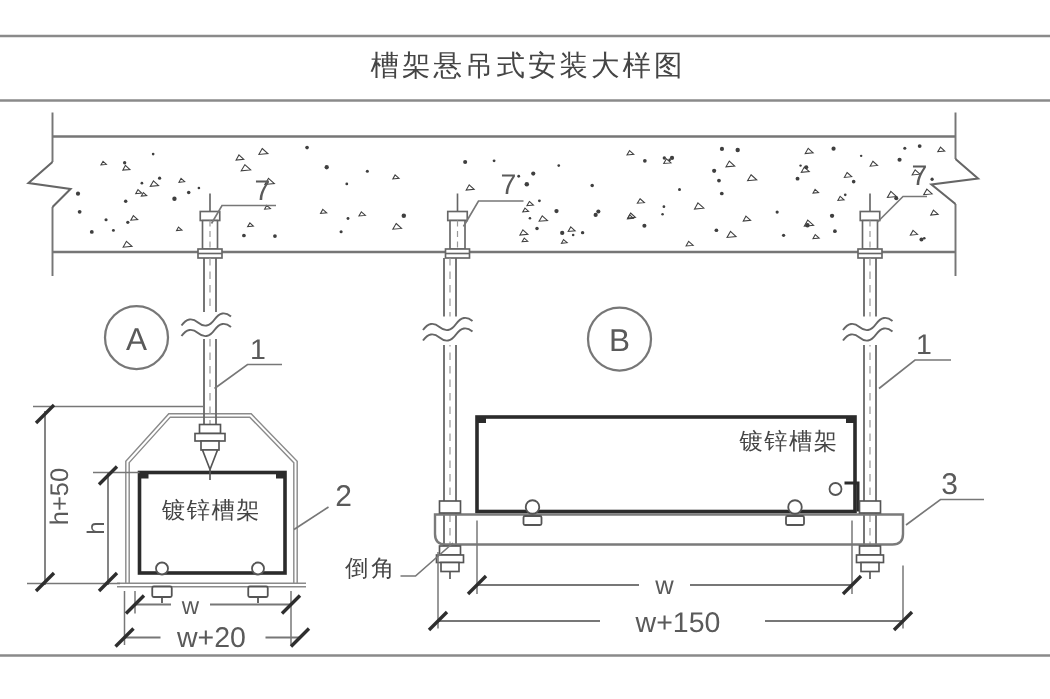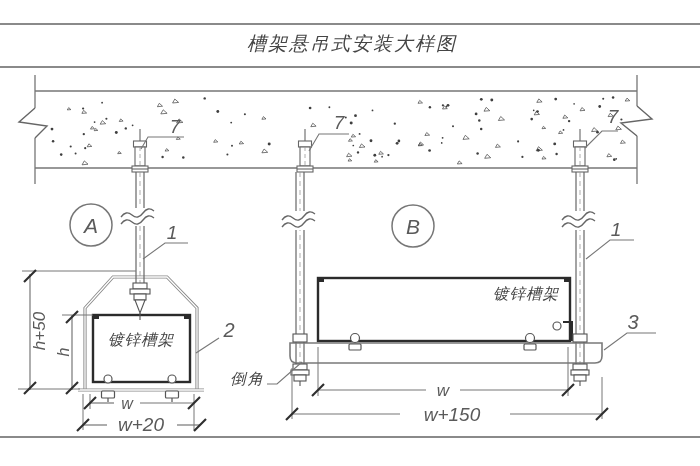--- a/index.html
+++ b/index.html
@@ -1,17 +1,17 @@
 <!DOCTYPE html>
 <html><head>
 <meta charset="utf-8">
 <style>
   html,body{margin:0;padding:0;background:#fff;}
   #stage{position:relative;width:700px;height:466px;background:#ffffff;overflow:hidden;
-         font-family:"Liberation Sans",sans-serif;font-style:italic;}
+         font-family:"Liberation Sans",sans-serif;}
   svg{display:block}
   text{user-select:none}
   .cad-num{font-family:"Liberation Sans",sans-serif;fill:#5a5a5a;}
   .cad-cjk{font-family:"Liberation Serif",serif;fill:#454545;}
   .callout{font-family:"Liberation Sans",sans-serif;fill:#5a5a5a;}
 </style>
 </head>
 <body>
 
 <div id="stage">

